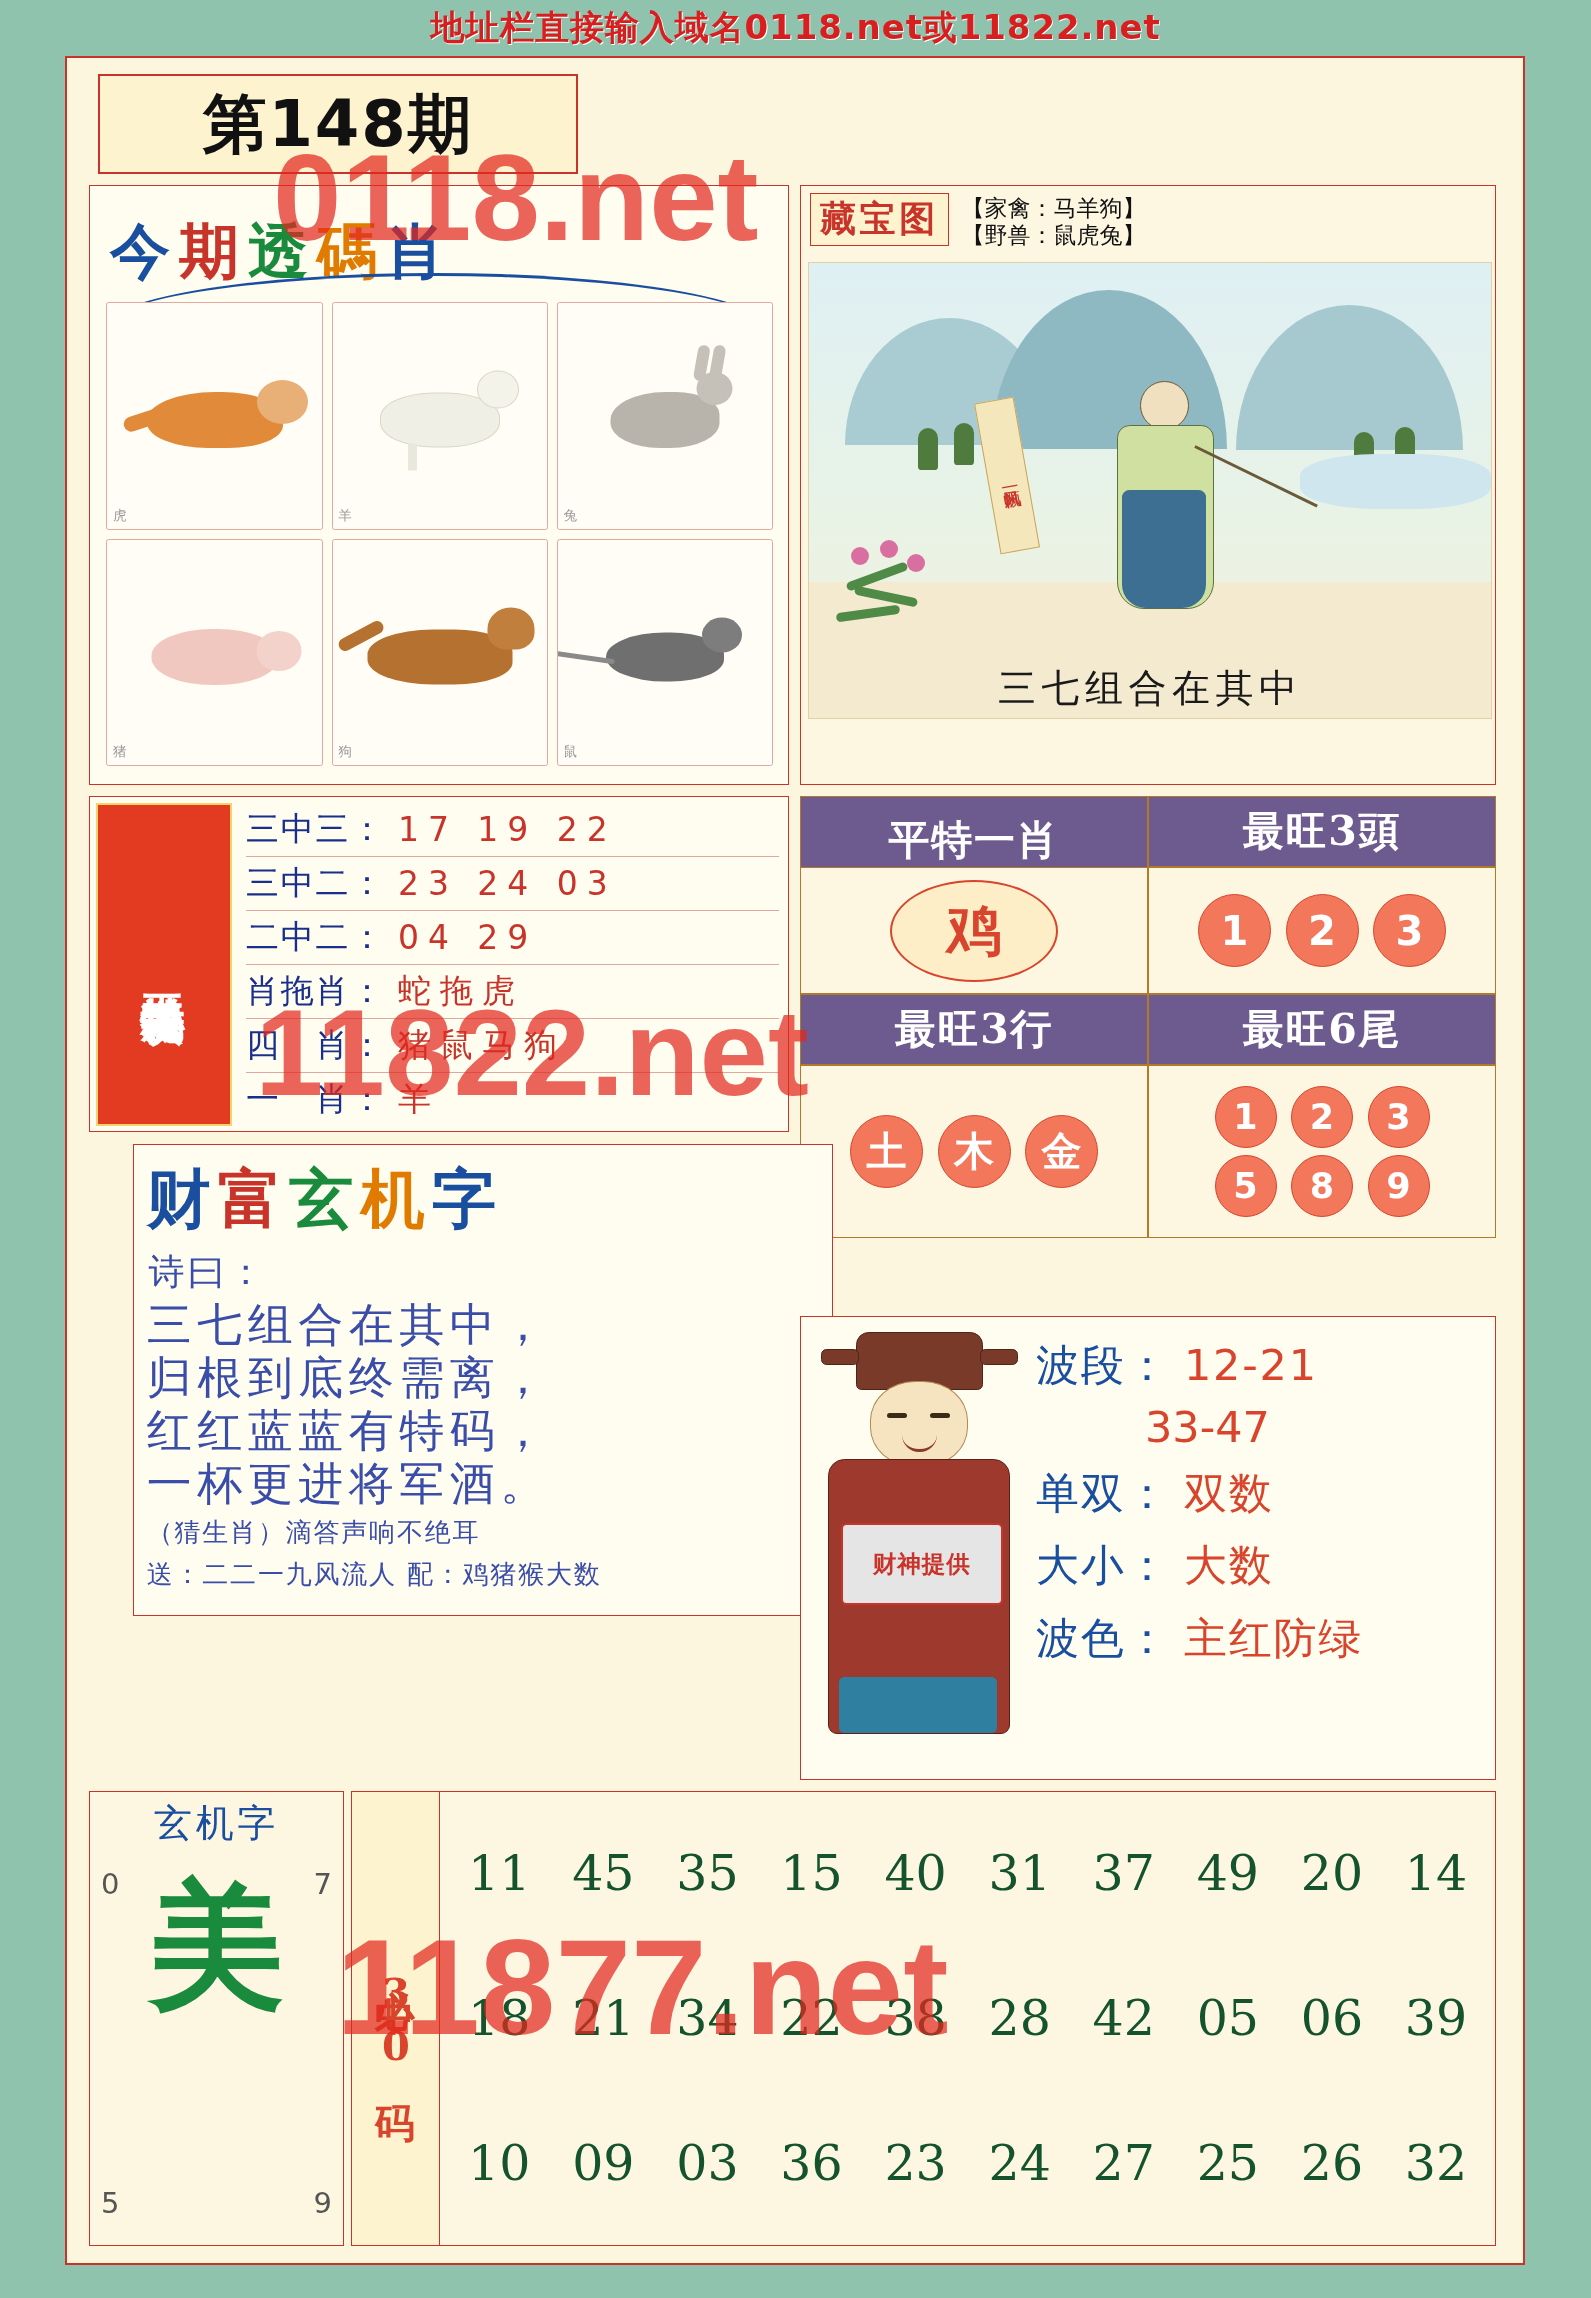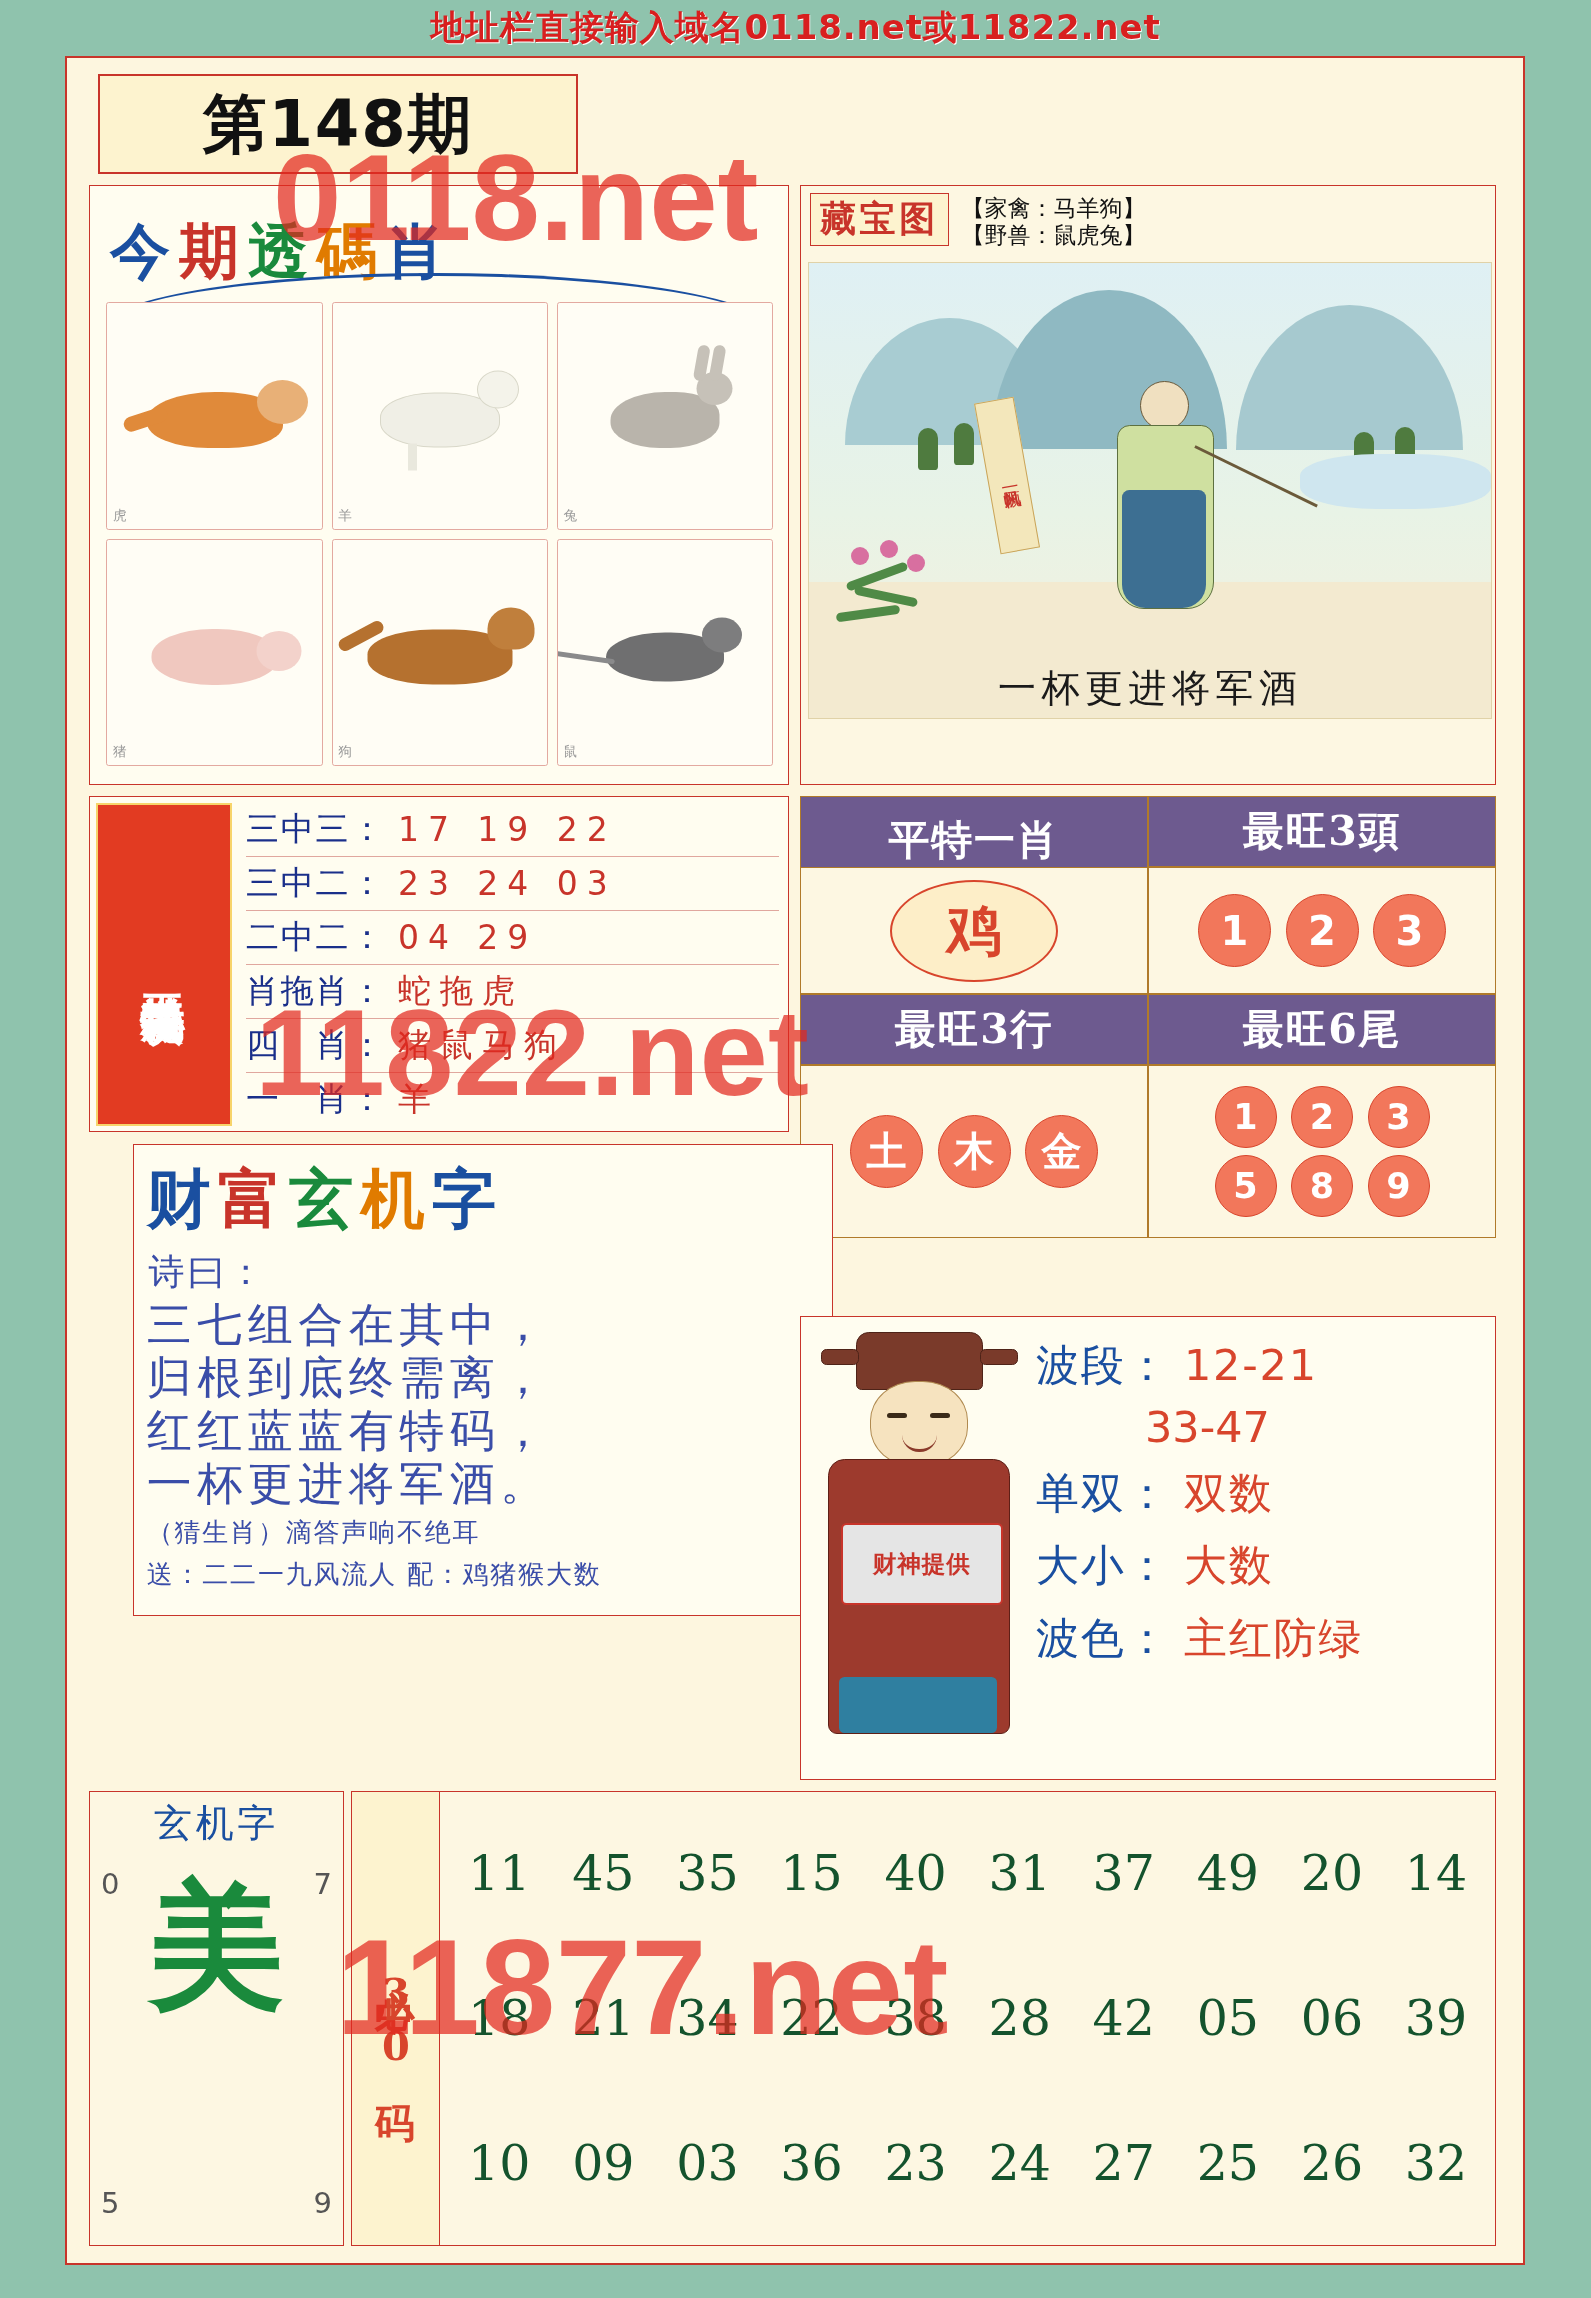--- a/index.html
+++ b/index.html
@@ -363,21 +363,21 @@
         <div class="rod"></div>
       </div>
       <div class="flowers">
         <div class="leaf" style="left:9px;top:36px;transform:rotate(-20deg)"></div>
         <div class="leaf" style="left:18px;top:56px;transform:rotate(12deg)"></div>
         <div class="leaf" style="left:0px;top:73px;transform:rotate(-8deg)"></div>
         <div class="fl" style="left:14.5px;top:11px;"></div>
         <div class="fl" style="left:44px;top:3.6px;"></div>
         <div class="fl" style="left:71px;top:18px;"></div>
       </div>
-      <div class="pic-caption">一杯更进将军酒</div>
+      <div class="pic-caption">三七组合在其中</div>
     </div>
   </div>
 
   <div class="secret-wrap">
     <div class="secret-title">平特赢钱秘诀</div>
     <div class="secret-rows">
       <div class="srow">
         <div class="lab">三中三：</div>
         <div class="val">17  19  22</div>
       </div>

